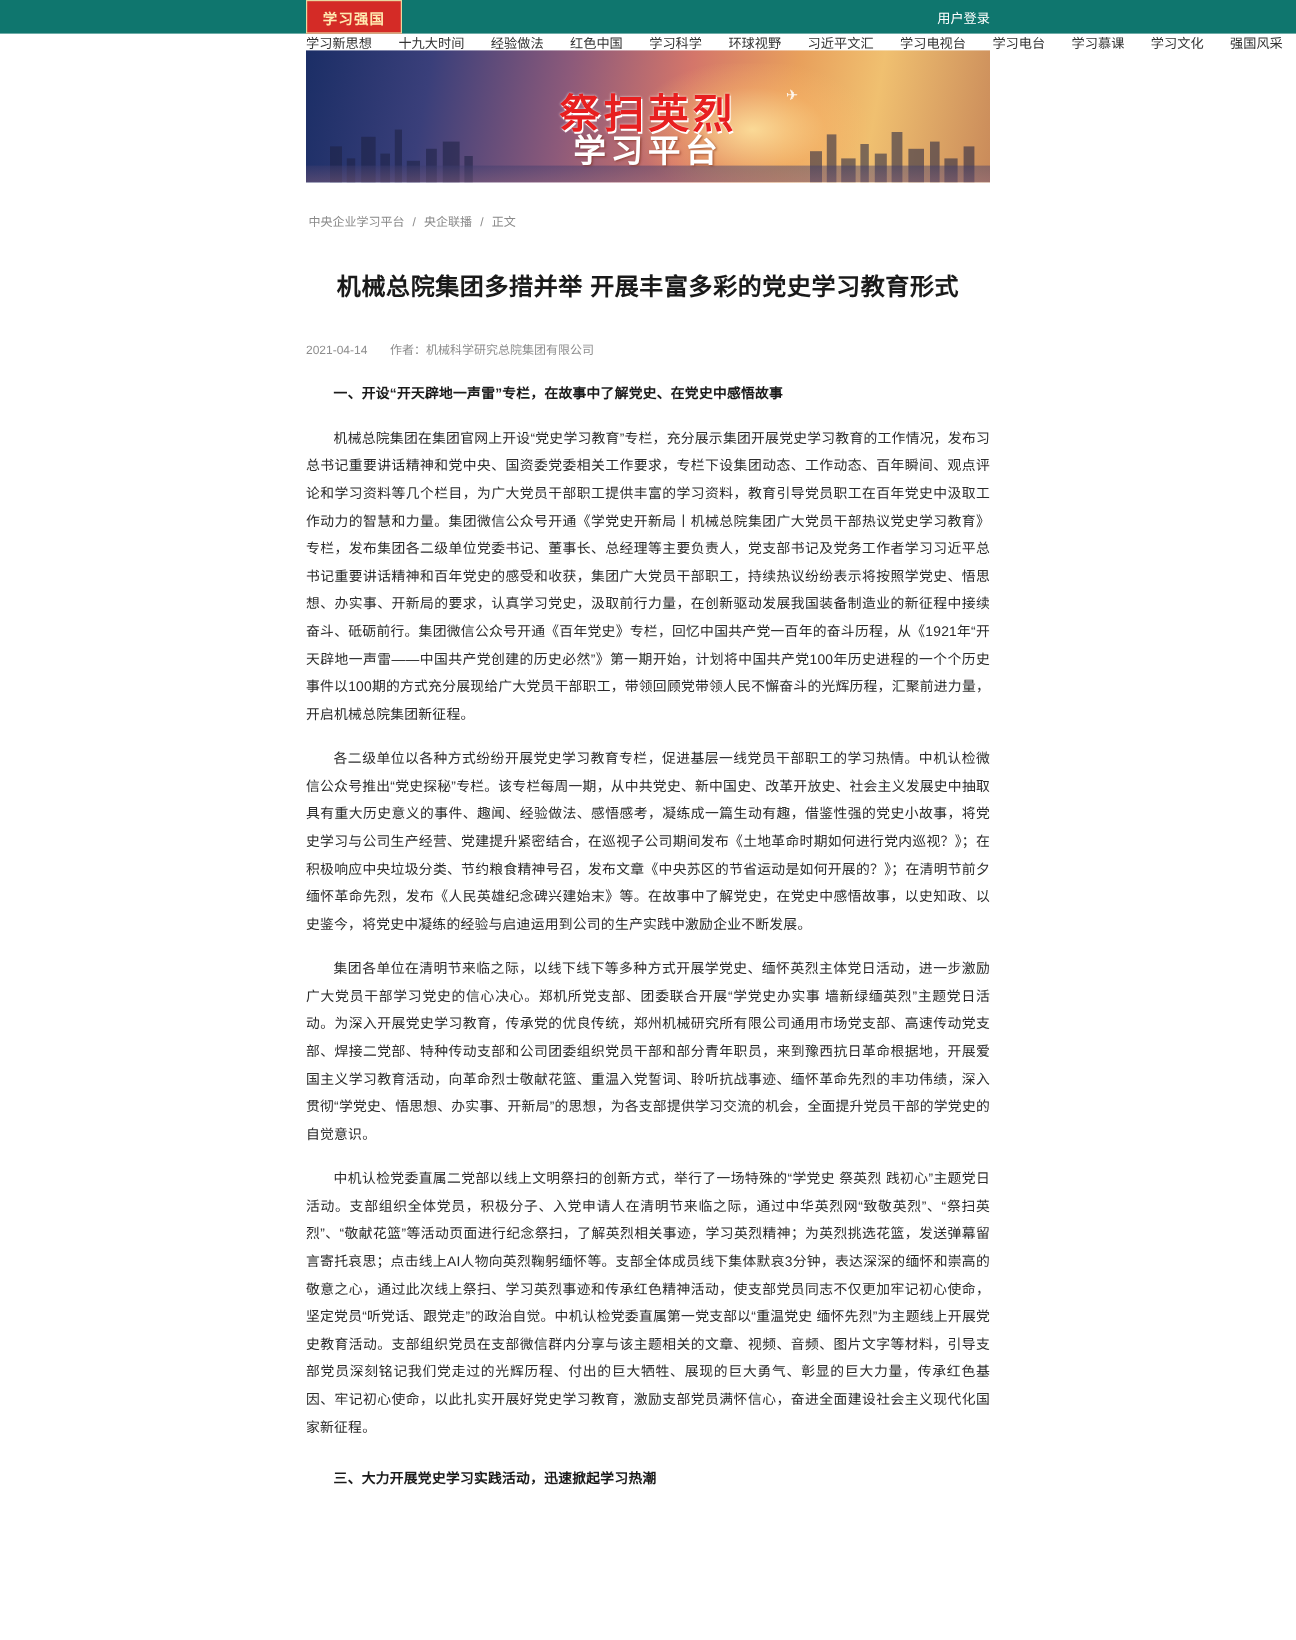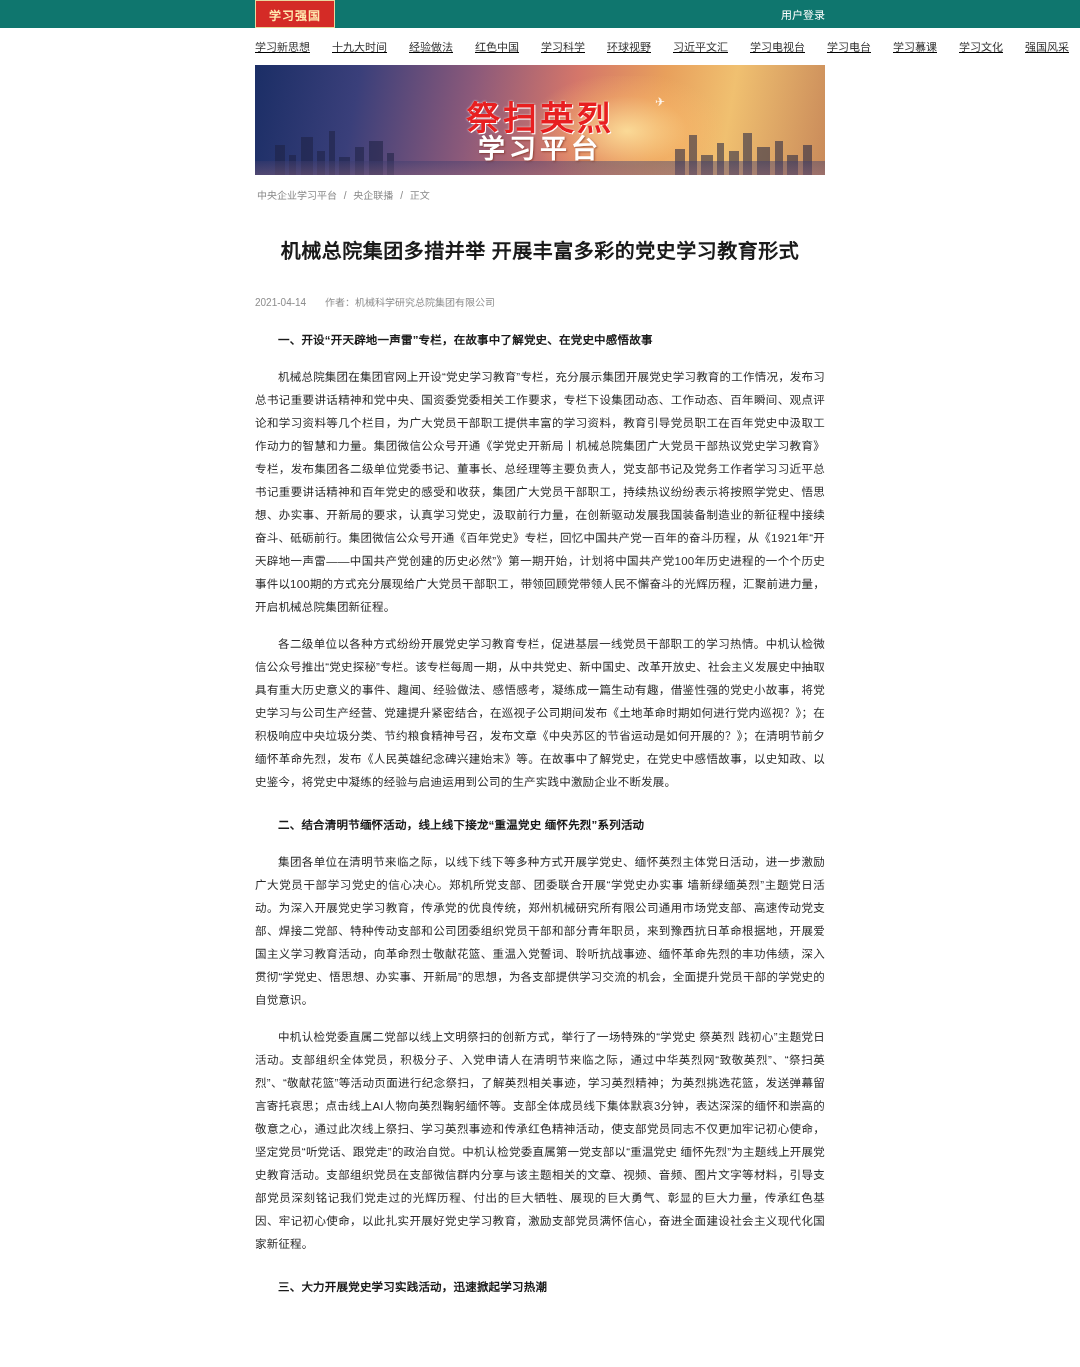--- a/index.html
+++ b/index.html
@@ -41,28 +41,27 @@
   }
   .topbar-login {
     position: absolute;
     right: 255px;
     color: #ffffff;
     font-size: 11px;
   }
 
   
   .nav {
-    height: 37px;
+    height: 14px;
     background: #ffffff;
     display: flex;
     align-items: center;
     padding-left: 255px;
     gap: 22px;
     border-bottom: 1px solid #ffffff;
-    text-decoration: underline;
   }
   .nav-item {
     font-size: 11px;
     color: #333333;
     white-space: nowrap;
   }
 
   
   .banner-wrap {
     width: 1080px;
@@ -138,21 +137,21 @@
 
   
   .content {
     width: 570px;
     margin: 0 auto;
     padding: 0;
   }
   .breadcrumb {
     font-size: 10px;
     color: #8a8a8a;
-    padding: 12px 0 0 2px;
+    padding: 24px 0 0 2px;
   }
   .breadcrumb span { color: #8a8a8a; }
   .breadcrumb .sep { margin: 0 4px; }
 
   .article-title {
     text-align: center;
     font-size: 20px;
     font-weight: bold;
     color: #1a1a1a;
     line-height: 1.5;
@@ -252,18 +251,17 @@
   <h1 class="article-title">机械总院集团多措并举 开展丰富多彩的党史学习教育形式</h1>
 
   <div class="meta">
     <span>2021-04-14</span>
     <span class="author">作者：</span><span>机械科学研究总院集团有限公司</span>
   </div>
 
   <p class="section-head">一、开设“开天辟地一声雷”专栏，在故事中了解党史、在党史中感悟故事</p>
   <p class="para">机械总院集团在集团官网上开设“党史学习教育”专栏，充分展示集团开展党史学习教育的工作情况，发布习总书记重要讲话精神和党中央、国资委党委相关工作要求，专栏下设集团动态、工作动态、百年瞬间、观点评论和学习资料等几个栏目，为广大党员干部职工提供丰富的学习资料，教育引导党员职工在百年党史中汲取工作动力的智慧和力量。集团微信公众号开通《学党史开新局丨机械总院集团广大党员干部热议党史学习教育》专栏，发布集团各二级单位党委书记、董事长、总经理等主要负责人，党支部书记及党务工作者学习习近平总书记重要讲话精神和百年党史的感受和收获，集团广大党员干部职工，持续热议纷纷表示将按照学党史、悟思想、办实事、开新局的要求，认真学习党史，汲取前行力量，在创新驱动发展我国装备制造业的新征程中接续奋斗、砥砺前行。集团微信公众号开通《百年党史》专栏，回忆中国共产党一百年的奋斗历程，从《1921年“开天辟地一声雷——中国共产党创建的历史必然”》第一期开始，计划将中国共产党100年历史进程的一个个历史事件以100期的方式充分展现给广大党员干部职工，带领回顾党带领人民不懈奋斗的光辉历程，汇聚前进力量，开启机械总院集团新征程。</p>
   <p class="para">各二级单位以各种方式纷纷开展党史学习教育专栏，促进基层一线党员干部职工的学习热情。中机认检微信公众号推出“党史探秘”专栏。该专栏每周一期，从中共党史、新中国史、改革开放史、社会主义发展史中抽取具有重大历史意义的事件、趣闻、经验做法、感悟感考，凝练成一篇生动有趣，借鉴性强的党史小故事，将党史学习与公司生产经营、党建提升紧密结合，在巡视子公司期间发布《土地革命时期如何进行党内巡视？》；在积极响应中央垃圾分类、节约粮食精神号召，发布文章《中央苏区的节省运动是如何开展的？》；在清明节前夕缅怀革命先烈，发布《人民英雄纪念碑兴建始末》等。在故事中了解党史，在党史中感悟故事，以史知政、以史鉴今，将党史中凝练的经验与启迪运用到公司的生产实践中激励企业不断发展。</p>
-  <p class="section-head">二、结合清明节缅怀活动，线上线下接龙“重温党史 缅怀先烈”系列活动</p>
   <p class="para">集团各单位在清明节来临之际，以线下线下等多种方式开展学党史、缅怀英烈主体党日活动，进一步激励广大党员干部学习党史的信心决心。郑机所党支部、团委联合开展“学党史办实事 墙新绿缅英烈”主题党日活动。为深入开展党史学习教育，传承党的优良传统，郑州机械研究所有限公司通用市场党支部、高速传动党支部、焊接二党部、特种传动支部和公司团委组织党员干部和部分青年职员，来到豫西抗日革命根据地，开展爱国主义学习教育活动，向革命烈士敬献花篮、重温入党誓词、聆听抗战事迹、缅怀革命先烈的丰功伟绩，深入贯彻“学党史、悟思想、办实事、开新局”的思想，为各支部提供学习交流的机会，全面提升党员干部的学党史的自觉意识。</p>
   <p class="para">中机认检党委直属二党部以线上文明祭扫的创新方式，举行了一场特殊的“学党史 祭英烈 践初心”主题党日活动。支部组织全体党员，积极分子、入党申请人在清明节来临之际，通过中华英烈网“致敬英烈”、“祭扫英烈”、“敬献花篮”等活动页面进行纪念祭扫，了解英烈相关事迹，学习英烈精神；为英烈挑选花篮，发送弹幕留言寄托哀思；点击线上AI人物向英烈鞠躬缅怀等。支部全体成员线下集体默哀3分钟，表达深深的缅怀和崇高的敬意之心，通过此次线上祭扫、学习英烈事迹和传承红色精神活动，使支部党员同志不仅更加牢记初心使命，坚定党员“听党话、跟党走”的政治自觉。中机认检党委直属第一党支部以“重温党史 缅怀先烈”为主题线上开展党史教育活动。支部组织党员在支部微信群内分享与该主题相关的文章、视频、音频、图片文字等材料，引导支部党员深刻铭记我们党走过的光辉历程、付出的巨大牺牲、展现的巨大勇气、彰显的巨大力量，传承红色基因、牢记初心使命，以此扎实开展好党史学习教育，激励支部党员满怀信心，奋进全面建设社会主义现代化国家新征程。</p>
   <p class="section-head">三、大力开展党史学习实践活动，迅速掀起学习热潮</p>
 
 </div>
 
 </body></html>

